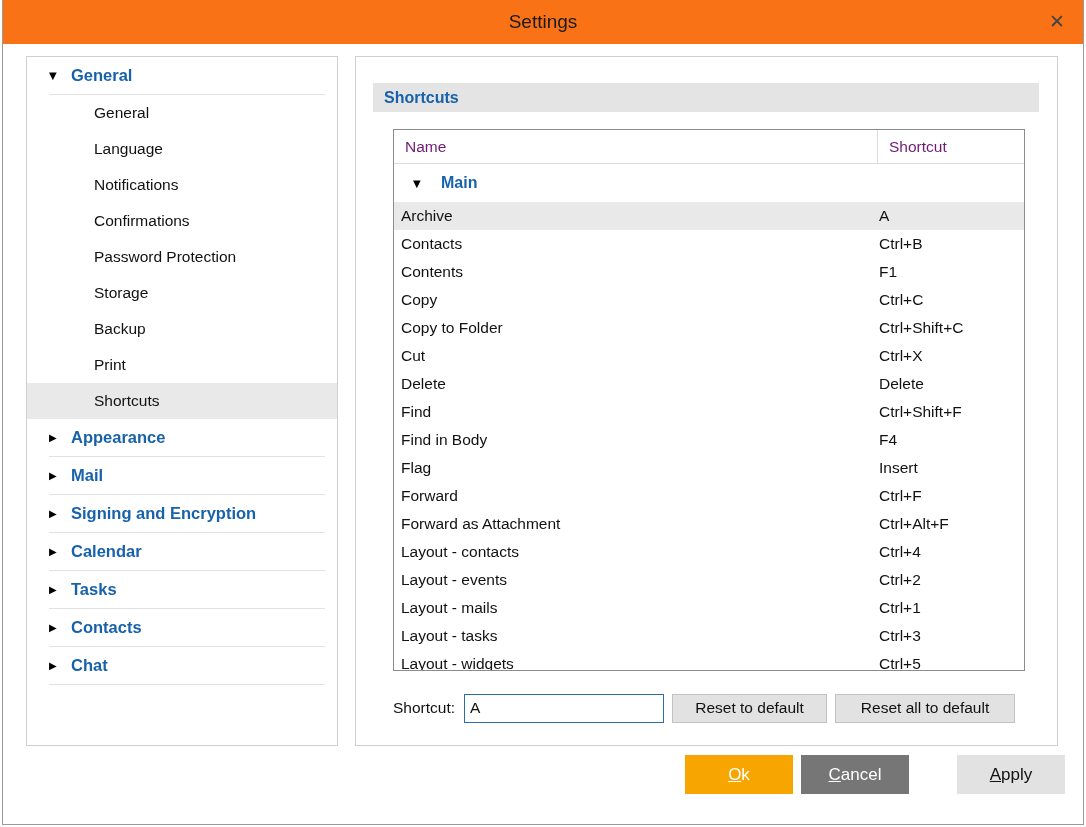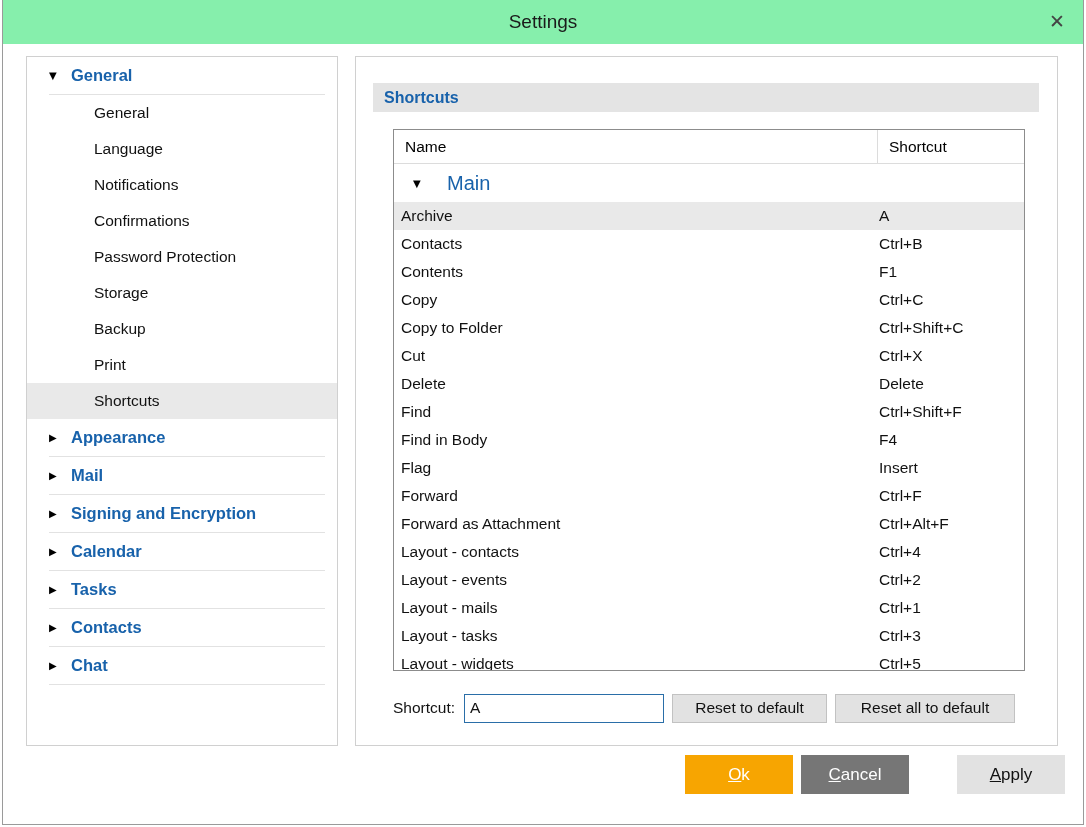--- a/index.html
+++ b/index.html
@@ -15,21 +15,21 @@
     left: 2px; top: 0px;
     width: 1082px; height: 825px;
     border: 1px solid #9a9a9a;
     border-top: none;
     background: #ffffff;
   }
   
   #titlebar {
     position: absolute; left: 0; top: 0;
     width: 1080px; height: 44px;
-    background: #86efac;
+    background: #f97316;
   }
   #title-text {
     position: absolute; left: 0; top: 0;
     width: 1080px; height: 44px;
     line-height: 44px;
     text-align: center;
     font-size: 19px;
     color: #1a1a1a;
   }
   #close-btn {
@@ -114,40 +114,40 @@
     overflow: hidden;
   }
   #thead {
     position: relative;
     height: 34px;
     border-bottom: 1px solid #dcdcdc;
     display: flex;
   }
   .th {
     font-size: 15.5px;
-    color: #000000;
+    color: #701a75;
     line-height: 34px;
     padding-left: 11px;
   }
   .th.name { width: 484px; border-right: 1px solid #dcdcdc; }
   .th.shortcut { flex: 1; }
   #tbody { position: relative; }
   .group-row {
     height: 38px;
     display: flex; align-items: center;
     padding-left: 19px;
   }
   .group-tri {
     width: 28px;
     font-size: 10px;
     color: #000000;
     font-family: "DejaVu Sans", sans-serif;
   }
   .group-name {
-    font-size: 20px; font-weight: normal; color: #1862ab; margin-left: 6px;
+    font-size: 16px; font-weight: bold; color: #1862ab;
   }
   .row {
     height: 28px;
     display: flex; align-items: center;
     font-size: 15.5px;
     color: #111111;
   }
   .row.selected { background: #e9e9e9; }
   .cell-name { width: 480px; padding-left: 7px; }
   .cell-sc { flex: 1; padding-left: 5px; }

